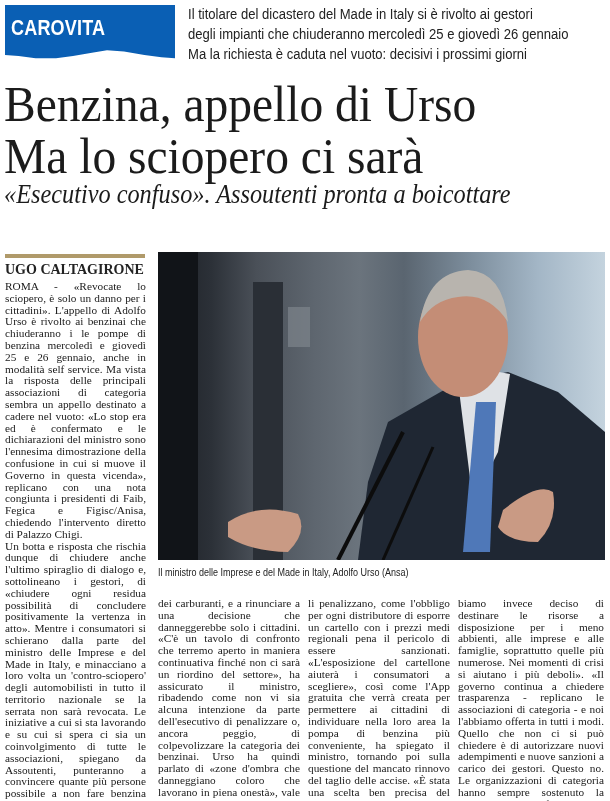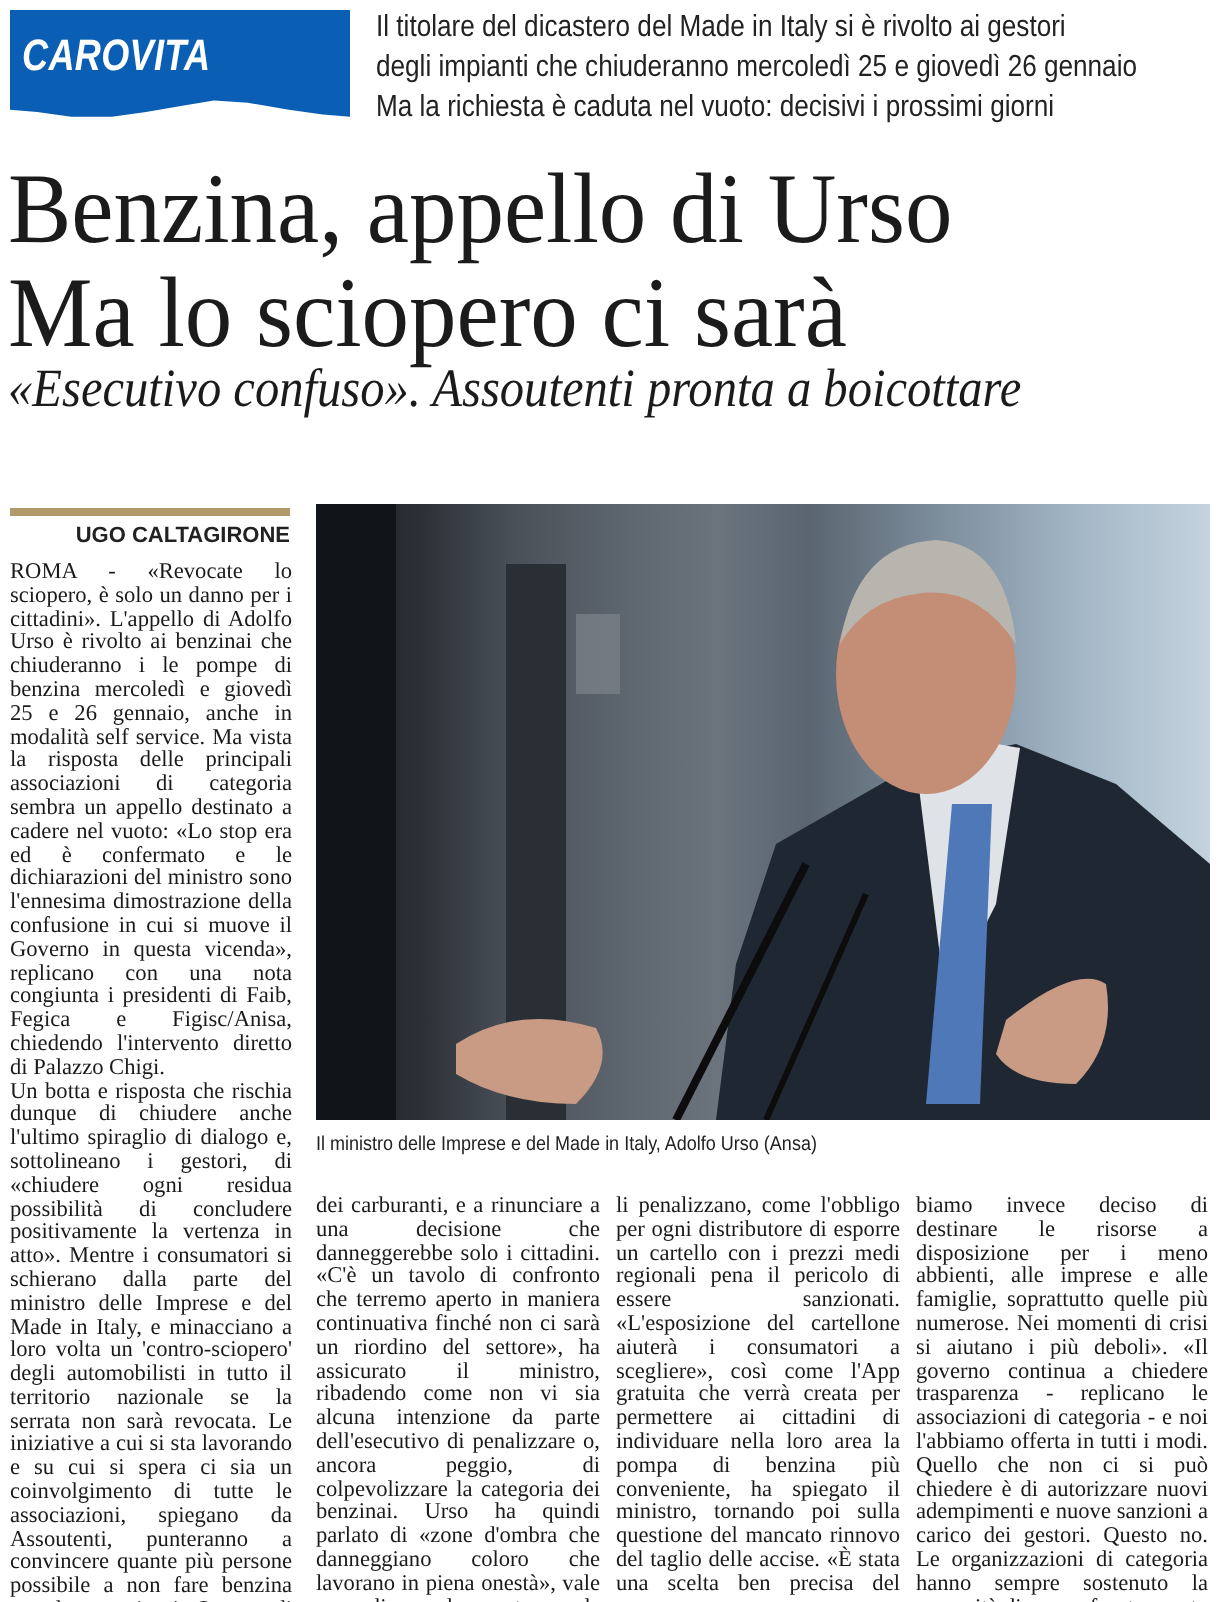--- a/index.html
+++ b/index.html
@@ -2,21 +2,20 @@
 <html><head>
 <meta charset="utf-8">
 <style>
   html, body { margin: 0; padding: 0; background: #ffffff; }
   body { width: 610px; height: 801px; position: relative; overflow: hidden; font-family: "DejaVu Serif", serif; color: #1a1a1a; }
 
   .kicker {
     position: absolute; left: 5px; top: 5px; width: 170px; height: 58px;
     background: #0a5fb4;
     clip-path: polygon(0 0, 100% 0, 100% 92%, 92% 90%, 82% 86%, 70% 80%, 60% 78%, 52% 82%, 40% 88%, 30% 92%, 18% 92%, 8% 88%, 0 86%);
-    font-style: italic;
   }
   .kicker-label {
     position: absolute; left: 6px; top: 10px;
     font-family: "Liberation Sans", sans-serif; font-weight: bold; font-size: 22px;
     color: #ffffff; letter-spacing: 0.2px; transform: scaleX(0.82); transform-origin: left;
   }
   .deck-top {
     position: absolute; left: 188px; top: 4px; width: 420px;
     font-family: "Liberation Sans", sans-serif; font-size: 15.2px; line-height: 20px; color: #222;
     transform: scaleX(0.86); transform-origin: left; white-space: nowrap;
@@ -30,22 +29,22 @@
   }
   .headline div { transform: scaleX(0.95); transform-origin: left; }
   .subhead {
     position: absolute; left: 4px; top: 179px;
     font-family: "Liberation Serif", serif; font-style: italic; font-size: 27px; color: #1b1b1b;
     white-space: nowrap; transform: scaleX(0.9); transform-origin: left;
   }
 
   .byline-rule { position: absolute; left: 5px; top: 254px; width: 140px; height: 4px; background: #b09a6a; }
   .byline {
-    position: absolute; left: 5px; top: 262px; width: 140px; text-align: right;
-    font-family: Liberation Sans, sans-serif; font-weight: bold; font-size: 11px; color: #222;
+    position: absolute; left: 5px; top: 262px; width: 140px; text-align: left;
+    font-family: Liberation Serif, serif; font-weight: bold; font-size: 14px; color: #222;
   }
 
   .col {
     position: absolute; font-family: "Liberation Serif", serif; font-size: 11.3px; line-height: 11.8px;
     text-align: justify; hyphens: manual; color: #1a1a1a;
   }
   .col p { margin: 0; }
   .col-1 { left: 5px; top: 281px; width: 141px; }
   .col-2 { left: 158px; top: 598px; width: 142px; }
   .col-3 { left: 308px; top: 598px; width: 142px; }

